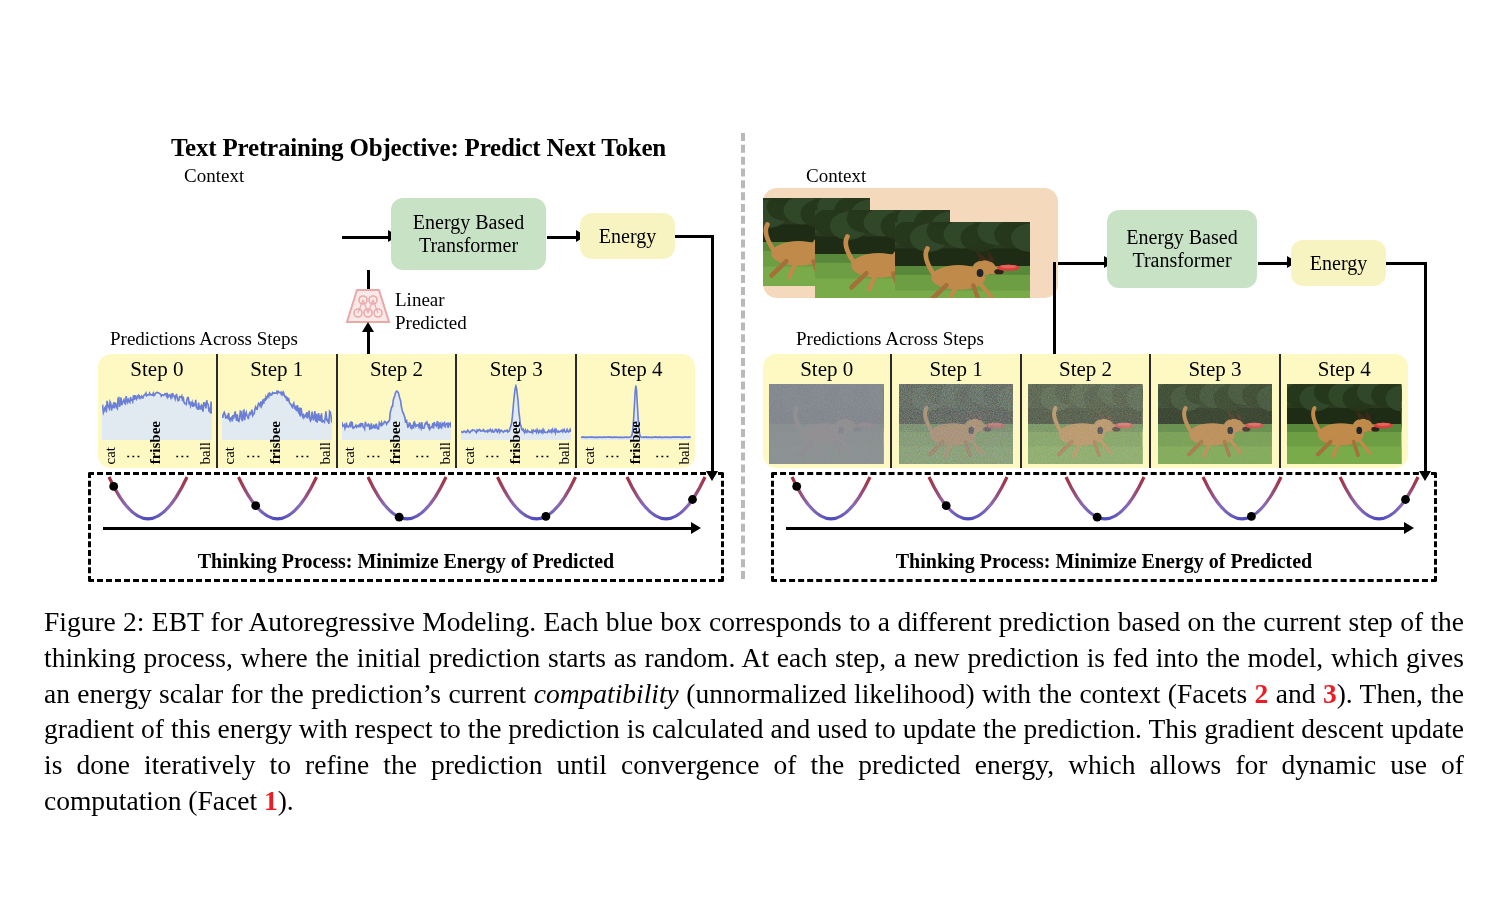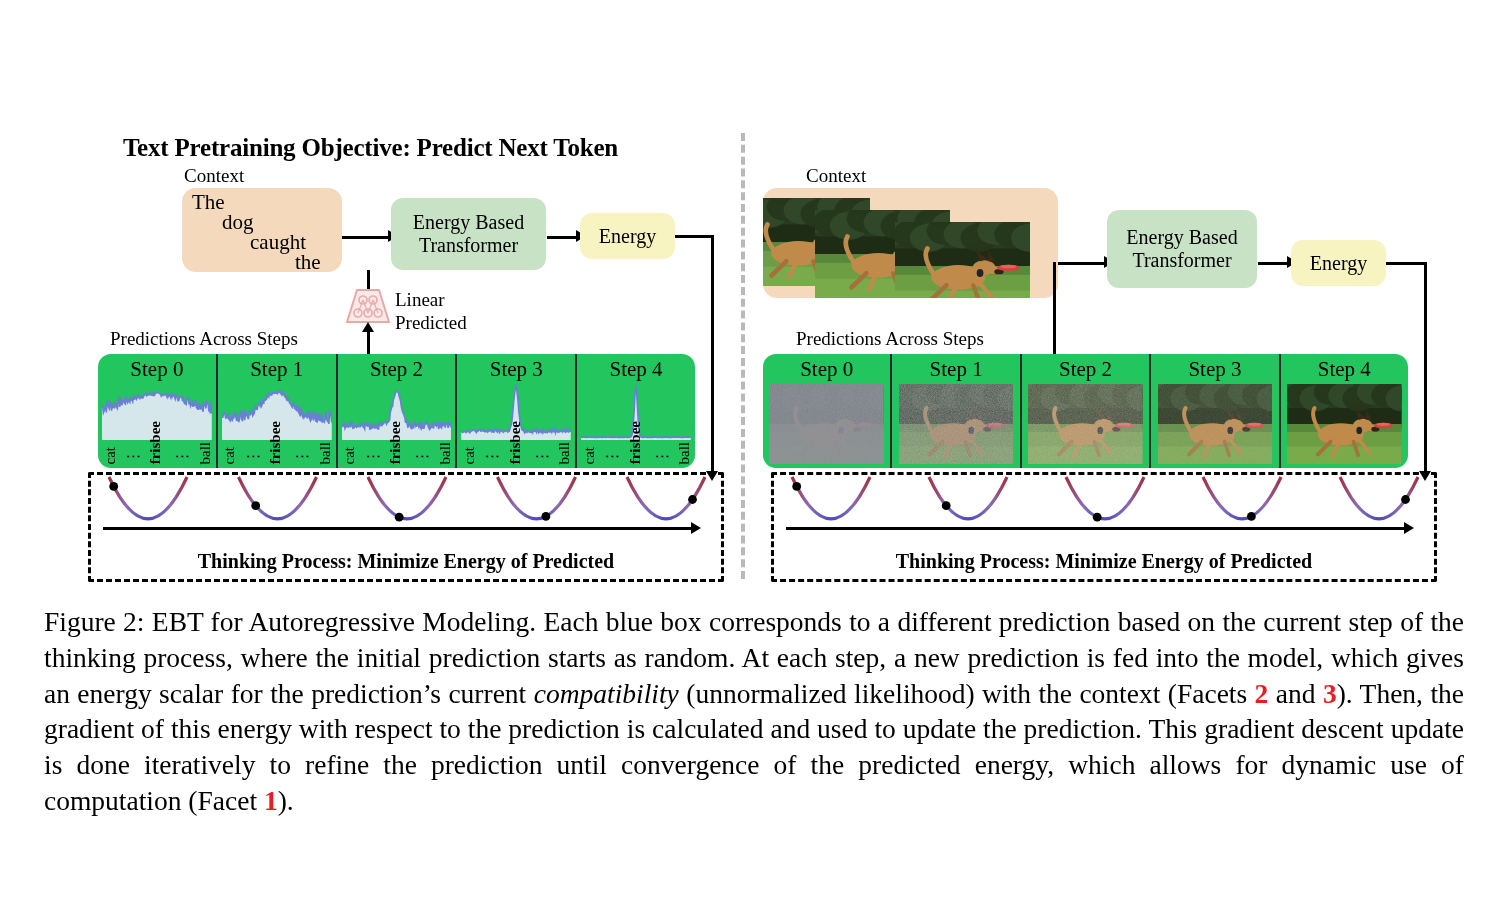--- a/index.html
+++ b/index.html
@@ -10,21 +10,21 @@
   .figure{position:absolute;left:0;top:0;width:1504px;height:590px;}
 
   .divider{position:absolute;left:741px;top:133px;width:0;height:446px;
            border-left:4px dashed #b9b9b9;}
 
   .panel{position:absolute;top:0;}
   .panel.left{left:0;width:741px;height:590px;}
   .panel.right{left:741px;width:763px;height:590px;}
 
   .panel-title{position:absolute;top:134px;width:100%;text-align:center;
-               font-weight:bold;font-size:25px;letter-spacing:-.2px;white-space:nowrap;}
+               font-weight:bold;font-size:25px;letter-spacing:-.2px;white-space:nowrap;margin-left:48px;}
 
   .lbl{position:absolute;font-size:19px;white-space:nowrap;}
 
   .rbox{position:absolute;border-radius:12px;display:flex;align-items:center;
         justify-content:center;text-align:center;line-height:1.15;font-size:20px;}
 
   .ctx-text{position:absolute;border-radius:14px;background:#f5d9bd;}
   .ctx-text span{position:absolute;font-size:21px;white-space:nowrap;}
 
   .ebt{background:#c7e2c5;}
@@ -38,21 +38,21 @@
            border-bottom:6px solid transparent;border-left:10px solid #000;}
   .ahead-u{position:absolute;width:0;height:0;border-left:6px solid transparent;
            border-right:6px solid transparent;border-bottom:10px solid #000;}
   .ahead-d{position:absolute;width:0;height:0;border-left:6px solid transparent;
            border-right:6px solid transparent;border-top:10px solid #000;}
 
   
   .proj{position:absolute;width:46px;height:36px;}
 
   
-  .steps{position:absolute;background:#22c55e;border-radius:13px;overflow:hidden;
+  .steps{position:absolute;background:#fef9c3;border-radius:13px;overflow:hidden;
          display:flex;align-items:center;}
   .step{position:relative;flex:1 1 0;height:100%;}
   .step + .step{border-left:2.5px solid #2a2a2a;}
   .step-title{position:absolute;top:3px;left:0;right:0;text-align:center;font-size:21px;}
   .dist{position:absolute;left:4px;right:4px;top:30px;height:56px;}
   .tokrow{position:absolute;left:0;right:0;bottom:2px;height:56px;}
   .tok{position:absolute;bottom:2px;font-size:15px;
        writing-mode:vertical-rl;transform:rotate(180deg);white-space:nowrap;}
   .tok.b{font-weight:bold;}
 
@@ -79,26 +79,20 @@
   <div class="figure">
 
     <div class="divider"></div>
 
     <div class="panel left">
 
       <div class="panel-title">Text Pretraining Objective: Predict Next Token</div>
 
       <div class="lbl" style="left:184px;top:165px;">Context</div>
 
-      <div class="ctx-text" style="left:182px;top:188px;width:160px;height:84px;">
-        <span style="left:10px;top:2px;">The</span>
-        <span style="left:40px;top:22px;">dog</span>
-        <span style="left:68px;top:42px;">caught</span>
-        <span style="left:113px;top:62px;">the</span>
-      </div>
 
       <div class="ln hl" style="left:342px;top:236px;width:48px;"></div>
       <div class="ahead-r" style="left:388px;top:230px;"></div>
 
       <div class="rbox ebt" style="left:391px;top:198px;width:155px;height:72px;">
         <div>
           <div>Energy Based</div>
           <div>Transformer</div>
         </div>
       </div>

